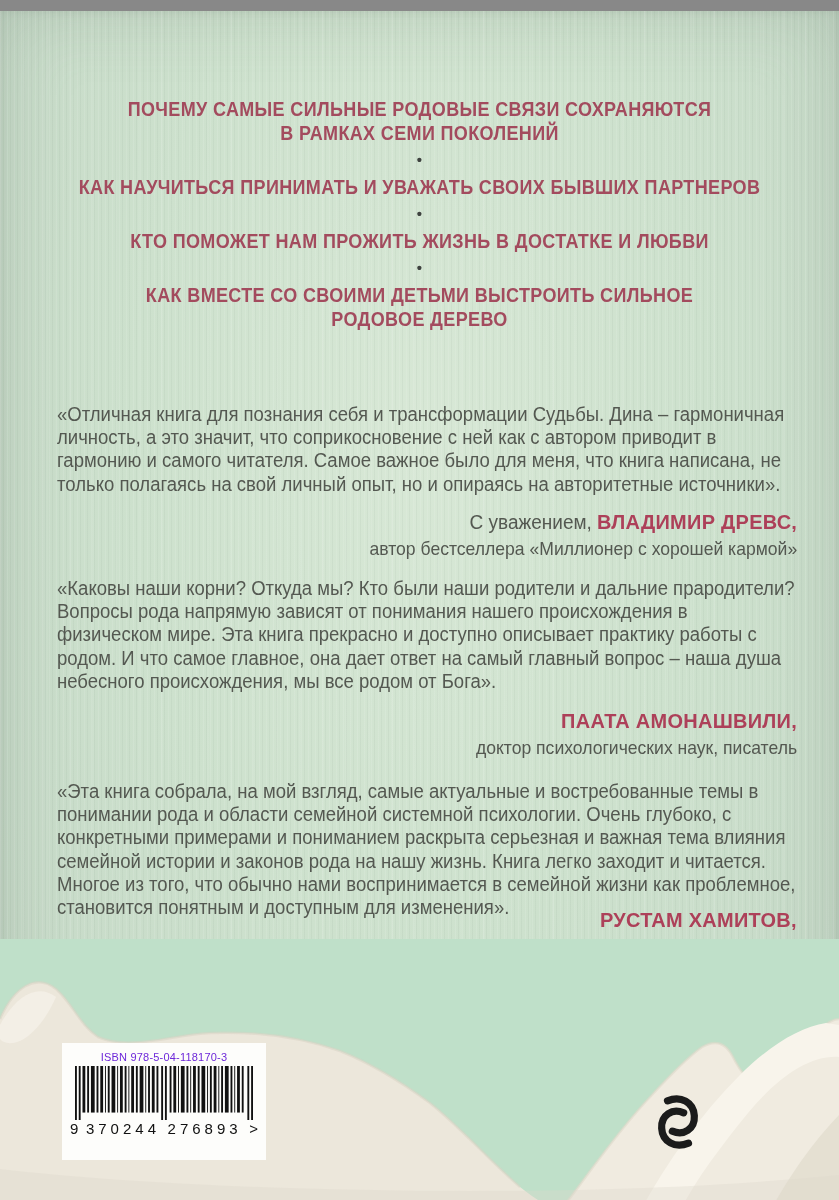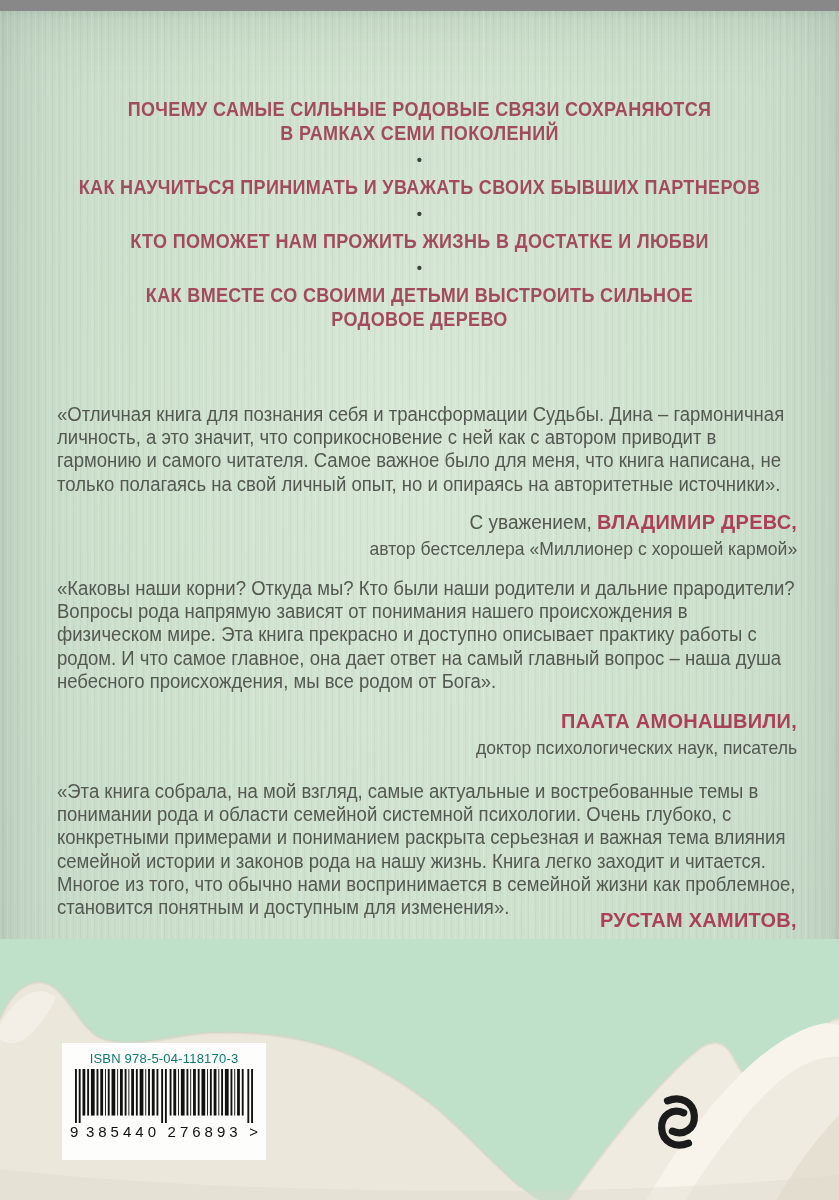--- a/index.html
+++ b/index.html
@@ -36,21 +36,21 @@
         transform:scaleX(.95);transform-origin:100% 0;}
   .a1{top:499px}.a2{top:698px}.a3{top:897px}
   .attr-prefix{color:#545851;font-size:20px;}
   .attr-name{color:#ad4059;font-weight:bold;font-size:21px;letter-spacing:.3px;}
   .attr-role{color:#545851;font-size:18.5px;line-height:23px;margin-top:3px;}
   
   .fabric{position:absolute;left:0;bottom:0;width:839px;height:272px;z-index:3;display:block;}
   
   .barcode{position:absolute;left:62px;top:1032px;width:204px;height:117px;z-index:4;
            background:#fdfdfb;display:flex;flex-direction:column;align-items:center;}
-  .isbn{margin-top:8px;color:#0f766e;font-size:13px;letter-spacing:.2px;white-space:nowrap;}
+  .isbn{margin-top:8px;color:#6d28d9;font-size:11px;letter-spacing:.2px;white-space:nowrap;}
   .bars{width:178px;height:54px;margin-top:3px;display:block;}
   .digits{width:188px;display:flex;justify-content:space-between;align-items:baseline;
           color:#111;font-size:15px;margin-top:0;}
   .digits .grp{letter-spacing:4px;}
 </style>
 </head>
 <body>
 
 <div class="cover">
   <div class="texture"></div>
@@ -169,18 +169,18 @@
           <rect x="166" y="0" width="2" height="50"></rect>
         <rect x="170" y="0" width="1" height="50"></rect>
           <rect x="173" y="0" width="3" height="50"></rect>
         <rect x="178" y="0" width="2" height="50"></rect>
         <rect x="184" y="0" width="2" height="58"></rect>
           <rect x="188" y="0" width="2" height="58"></rect>
       </g>
     </svg>
     <div class="digits">
       <span>9</span>
-      <span class="grp">385440</span>
+      <span class="grp">370244</span>
       <span class="grp">276893</span>
       <span>&gt;</span>
     </div>
   </div>
 </div>
 
 </body></html>

